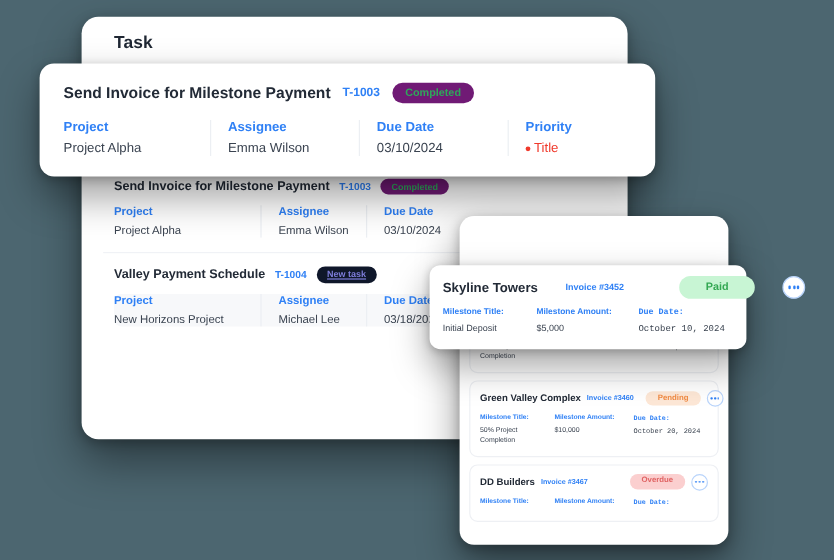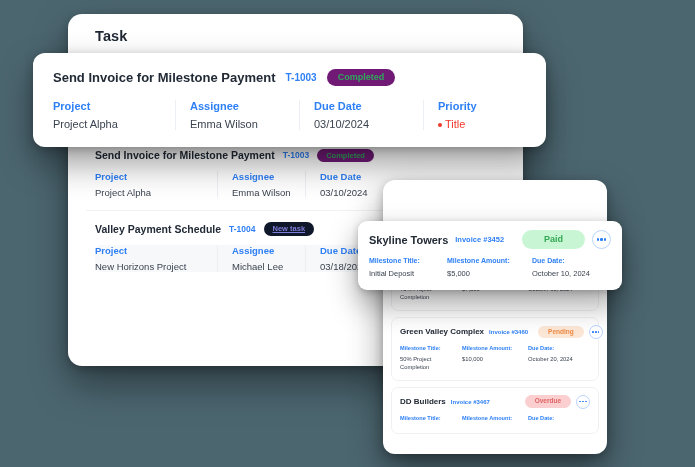--- a/index.html
+++ b/index.html
@@ -239,21 +239,21 @@
     height: 1.7px;
     border-radius: 50%;
     background: #2f80f5;
     display: block;
   }
 
   .ms-fields { display: flex; }
   .ms-field { flex: 0 0 auto; }
   .ms-field.f1 { width: 62px; }
   .ms-field.f2 { width: 66px; }
-  .ms-field.f3 { width: 70px; }
+  .ms-field.f3 { width: 70px; font-family: Liberation Mono, monospace; }
   .ms-label {
     font-size: 5.6px;
     font-weight: 700;
     color: #2f80f5;
     margin-bottom: 4px;
   }
   .ms-value {
     font-size: 5.8px;
     color: #3a4350;
     line-height: 1.45;
@@ -263,21 +263,21 @@
   .skyline-card {
     position: absolute;
     left: 358px;
     top: 221px;
     width: 264px;
     background: #ffffff;
     border-radius: 9px;
     padding: 9px 11px 10px 11px;
     box-shadow: 0 14px 30px rgba(0,0,0,0.36), 0 2px 7px rgba(0,0,0,0.2);
   }
-  .skyline-card .ms-head { margin-bottom: 8px; gap: 7px; }
+  .skyline-card .ms-head { margin-bottom: 8px; gap: 23px; }
   .skyline-card .ms-name { font-size: 11px; }
   .skyline-card .ms-invoice { font-size: 7.5px; }
   .skyline-card .pill { font-size: 9px; padding: 5px 22px; }
   .skyline-card .more-btn { width: 19px; height: 19px; gap: 1.6px; }
   .skyline-card .more-btn i { width: 2.2px; height: 2.2px; }
   .skyline-card .ms-label { font-size: 7px; margin-bottom: 5px; }
   .skyline-card .ms-value { font-size: 7.5px; }
   .skyline-card .ms-field.f1 { width: 78px; }
   .skyline-card .ms-field.f2 { width: 85px; }
   .skyline-card .ms-field.f3 { width: 80px; }

